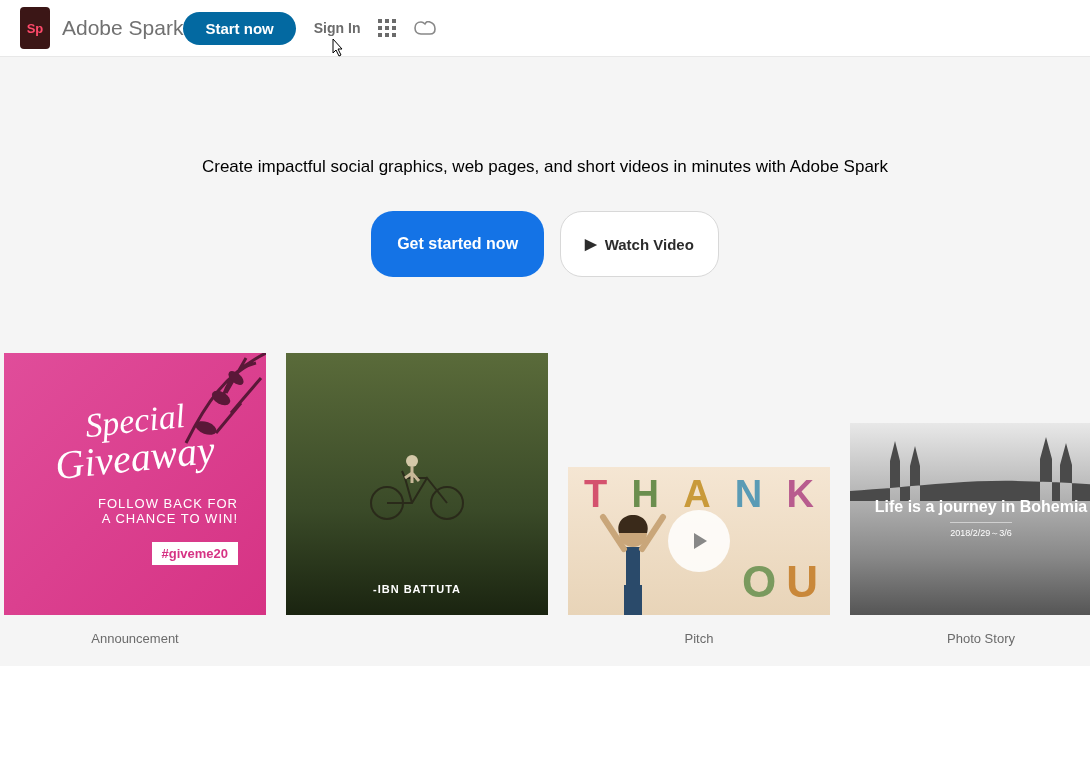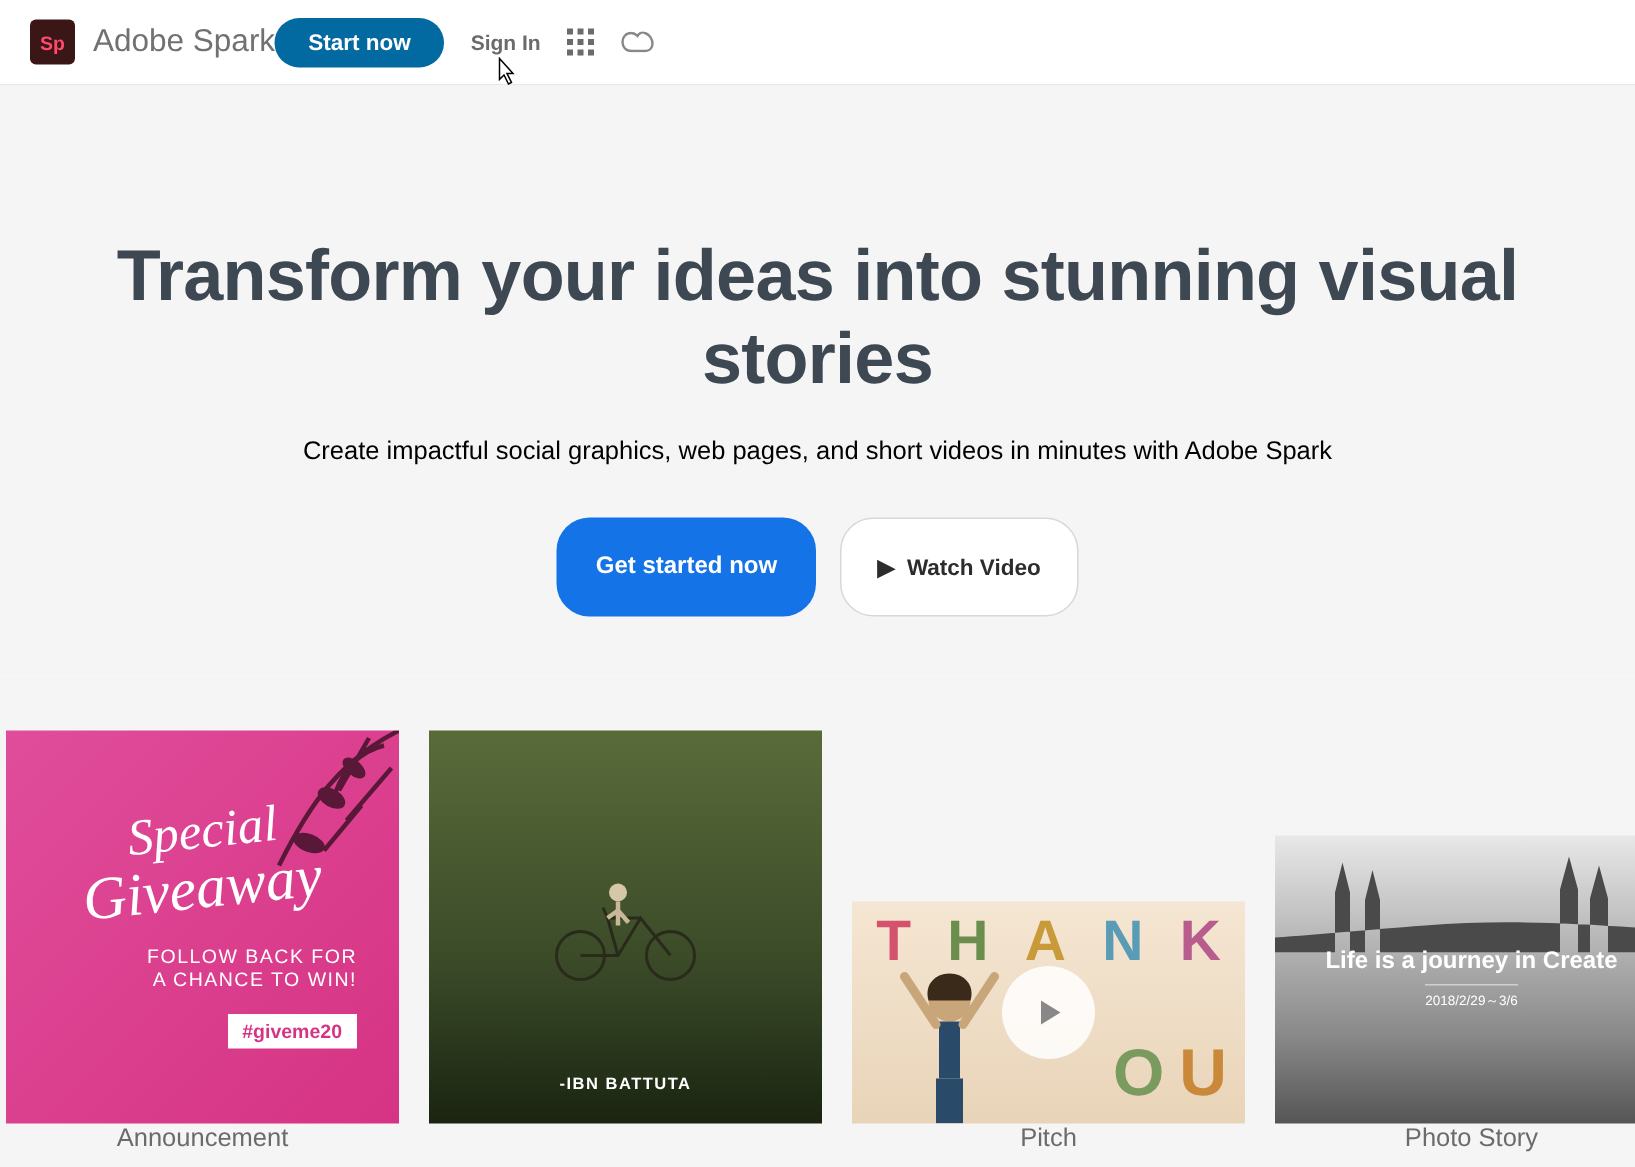--- a/index.html
+++ b/index.html
@@ -1,38 +1,38 @@
 <!DOCTYPE html>
 <html><head>
 <meta charset="utf-8">
 <style>
 * { margin: 0; padding: 0; box-sizing: border-box; }
 body { font-family: -apple-system, BlinkMacSystemFont, "Segoe UI", Helvetica, Arial, sans-serif; background: #fff; width: 1090px; }
 .navbar { height: 57px; display: flex; align-items: center; padding: 0 20px; border-bottom: 1px solid #e8e8e8; background: #fff; }
-.logo-box { width: 30px; height: 30px; background: #3b1616; border-radius: 4px; display: flex; align-items: center; justify-content: center; margin-right: 12px; color: #ff4a6b; font-size: 13px; font-weight: 600; }
+.logo-box { width: 30px; height: 42px; background: #3b1616; border-radius: 4px; display: flex; align-items: center; justify-content: center; margin-right: 12px; color: #ff4a6b; font-size: 13px; font-weight: 600; }
 .brand { color: #717171; font-size: 21px; font-weight: 400; }
 .nav-links { display: flex; gap: 28px; margin-left: auto; margin-right: auto; padding-left: 160px; }
 .nav-link { color: #6b6b6b; font-size: 15px; text-decoration: none; cursor: pointer; display: flex; align-items: center; gap: 4px; }
 .nav-right { display: flex; align-items: center; gap: 18px; }
 .start-btn { background: #0369a1; color: #fff; border: none; border-radius: 20px; padding: 8px 22px; font-size: 15px; font-weight: 600; cursor: pointer; text-align: right; }
 .signin { color: #6b6b6b; font-size: 14px; font-weight: 700; cursor: pointer; position: relative; }
 .cursor { position: absolute; top: 18px; left: 14px; font-size: 18px; pointer-events: none; }
 .apps-icon { width: 18px; height: 18px; display: grid; grid-template-columns: repeat(3,4px); grid-template-rows: repeat(3,4px); gap: 3px; cursor: pointer; }
 .apps-icon span { background: #6b6b6b; }
 .cc-icon { width: 22px; height: 14px; cursor: pointer; }
 .hero { background: #f5f5f5; padding: 100px 20px 40px; text-align: center; }
 .hero h1 { font-size: 48px; font-weight: 600; color: #3d4852; letter-spacing: -0.5px; margin-bottom: 24px; line-height: 1.15; }
 .hero p { font-size: 17px; color: #000000; margin-bottom: 34px; text-align: center; }
 .hero-btns { display: flex; gap: 16px; justify-content: center; }
 .gs-btn { background: #1473e6; color: #fff; border: none; border-radius: 22px; padding: 24px 26px; font-size: 16px; font-weight: 600; cursor: pointer; }
 .wv-btn { background: #fff; color: #2c2c2c; border: 1px solid #d8d8d8; border-radius: 22px; padding: 11px 24px; font-size: 15px; font-weight: 600; cursor: pointer; display: flex; align-items: center; gap: 8px; }
 .gallery { background: #f5f5f5; padding: 36px 0 20px; display: flex; gap: 20px; justify-content: flex-start; padding-left: 4px; }
 .card { width: 262px; text-align: center; }
 .card-img { width: 262px; height: 262px; background: #888; position: relative; overflow: hidden; }
-.card-label { color: #6b6b6b; font-size: 17px; }
+.card-label { color: #6b6b6b; font-size: 13px; margin-top: 16px; }
 .card.short .card-img { height: 148px; margin-top: 114px; }
 .card.medium .card-img { height: 192px; margin-top: 70px; }
 
 
 .announce { background: linear-gradient(135deg, #e04d9a 0%, #d63384 100%); color: #fff; display: flex; flex-direction: column; justify-content: center; align-items: center; padding: 20px; position: relative; }
 .announce .branch { position: absolute; top: 0; right: 0; width: 140px; height: 140px; }
 .announce .title1 { font-family: cursive; font-size: 34px; font-style: italic; line-height: 1; transform: rotate(-6deg); }
 .announce .title2 { font-family: cursive; font-size: 40px; font-style: italic; line-height: 1; transform: rotate(-6deg); margin-bottom: 18px; }
 .announce .sub1 { font-size: 13px; letter-spacing: 1px; text-align: right; align-self: flex-end; margin-right: 8px; }
 .announce .sub2 { font-size: 13px; letter-spacing: 1px; text-align: right; align-self: flex-end; margin-right: 8px; margin-bottom: 16px; }
@@ -89,21 +89,20 @@
     </div>
     <div class="cc-icon">
       <svg width="22" height="14" viewBox="0 0 22 14">
           <path d="M7 13 C3 13 1 10 1 7 C1 4 3 1 7 1 C9 1 10 2 11 3 C12 1 14 0 16 1 C19 2 21 5 21 8 C21 11 19 13 16 13 Z" fill="none" stroke="#888" stroke-width="1.6"></path>
         </svg>
     </div>
   </div>
 </div>
 
 <div class="hero">
-  <h1>Transform your ideas into stunning visual stories</h1>
   <p>Create impactful social graphics, web pages, and short videos in minutes with Adobe Spark</p>
   <div class="hero-btns">
     <button class="gs-btn">Get started now</button>
     <button class="wv-btn">
       <span>▶</span>
       <span>Watch Video</span>
     </button>
   </div>
 </div>
 
@@ -166,19 +165,19 @@
       </div>
     </div>
     <div class="card-label">Pitch</div>
   </div>
 
   <div class="card medium">
     <div class="card-img photo">
       <svg class="towers" viewBox="0 0 262 70" preserveAspectRatio="none">
         <path d="M40 70 L40 30 L45 10 L50 30 L50 70 M60 70 L60 35 L65 15 L70 35 L70 70 M190 70 L190 28 L196 6 L202 28 L202 70 M210 70 L210 34 L216 12 L222 34 L222 70 M0 70 L262 70 L262 55 C200 50 150 48 100 52 C60 55 30 58 0 60 Z" fill="#4a4a4a"></path>
       </svg>
-      <div class="ptitle">Life is a journey in Create</div>
+      <div class="ptitle">Life is a journey in Bohemia</div>
       <div class="pdate">2018/2/29～3/6</div>
     </div>
     <div class="card-label">Photo Story</div>
   </div>
 
 </div>
 
 </body></html>

